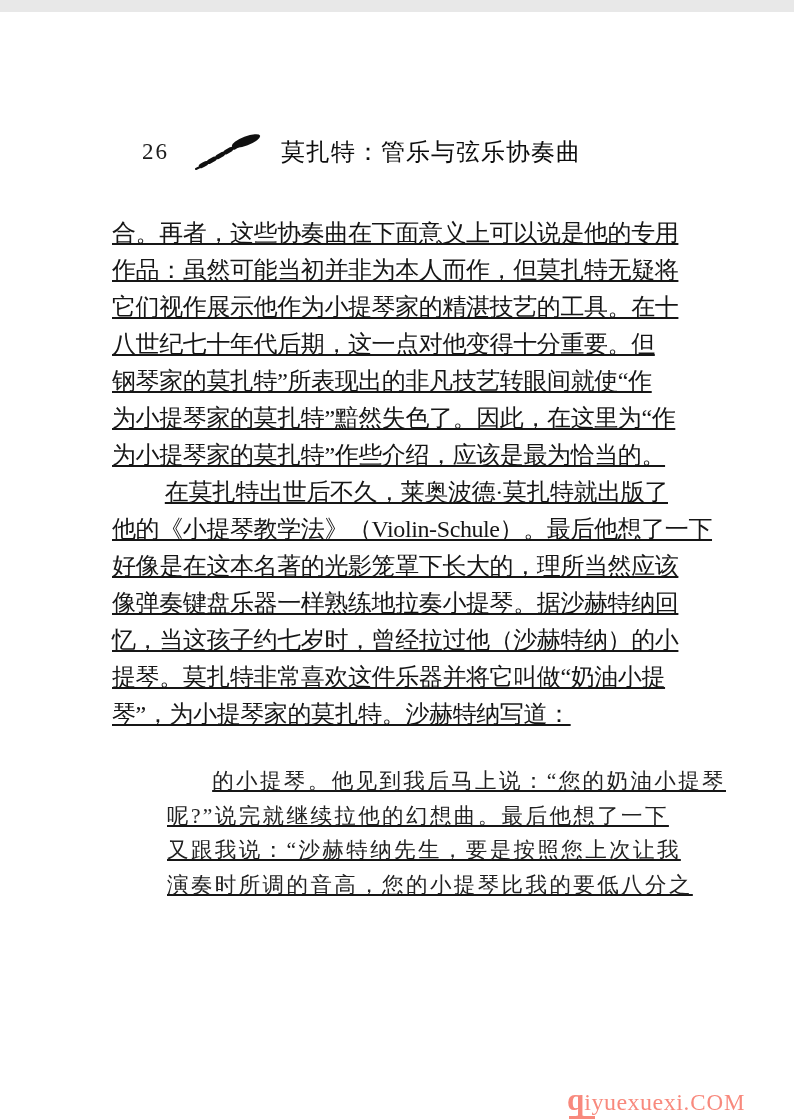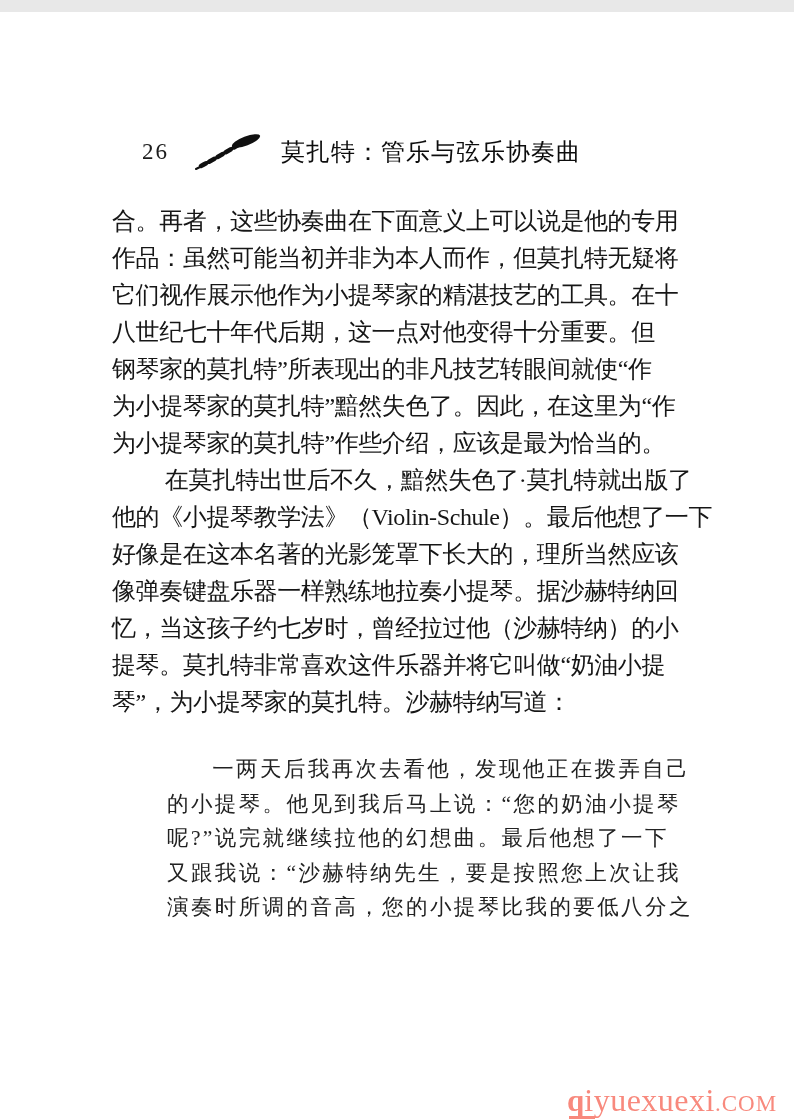--- a/index.html
+++ b/index.html
@@ -39,22 +39,23 @@
     font-weight: normal;
     font-size: 24px;
     letter-spacing: 1px;
     color: #0d0d0d;
   }
 
   
   .text-block {
     position: absolute;
     left: 112px;
-    top: 191px;
+    top: 203px;
     width: 576px;
+    text-decoration: underline;
   }
   .para {
     font-size: 24px;
     line-height: 37px;
     letter-spacing: -0.4px;
     white-space: nowrap;
   }
   .indent-first > .line:first-child { text-indent: 2.2em; }
 
   .quote {
@@ -76,21 +77,21 @@
     font-family: "Liberation Serif", "DejaVu Serif", serif;
     line-height: 30px;
     white-space: nowrap;
     user-select: none;
   }
   .watermark .wm-lead {
     font-size: 31px;
     font-weight: bold;
   }
   .watermark .wm-name {
-    font-size: 32px;
+    font-size: 24px;
     letter-spacing: 0.5px;
   }
   .watermark .wm-domain {
     font-size: 23px;
     letter-spacing: 1px;
   }
   .watermark .wm-underline {
     position: absolute;
     left: 2px;
     top: 31px;
@@ -120,30 +121,29 @@
     <div class="para">
         <div class="line">合。再者，这些协奏曲在下面意义上可以说是他的专用</div>
         <div class="line">作品：虽然可能当初并非为本人而作，但莫扎特无疑将</div>
         <div class="line">它们视作展示他作为小提琴家的精湛技艺的工具。在十</div>
         <div class="line">八世纪七十年代后期，这一点对他变得十分重要。但</div>
         <div class="line">钢琴家的莫扎特”所表现出的非凡技艺转眼间就使“作</div>
         <div class="line">为小提琴家的莫扎特”黯然失色了。因此，在这里为“作</div>
         <div class="line">为小提琴家的莫扎特”作些介绍，应该是最为恰当的。</div>
       </div>
     <div class="para indent-first">
-        <div class="line">在莫扎特出世后不久，黯然失色了·莫扎特就出版了</div>
+        <div class="line">在莫扎特出世后不久，莱奥波德·莫扎特就出版了</div>
         <div class="line">他的《小提琴教学法》（Violin-Schule）。最后他想了一下</div>
         <div class="line">好像是在这本名著的光影笼罩下长大的，理所当然应该</div>
         <div class="line">像弹奏键盘乐器一样熟练地拉奏小提琴。据沙赫特纳回</div>
         <div class="line">忆，当这孩子约七岁时，曾经拉过他（沙赫特纳）的小</div>
         <div class="line">提琴。莫扎特非常喜欢这件乐器并将它叫做“奶油小提</div>
         <div class="line">琴”，为小提琴家的莫扎特。沙赫特纳写道：</div>
       </div>
     <blockquote class="quote">
-        <div class="line">一两天后我再次去看他，发现他正在拨弄自己</div>
         <div class="line">的小提琴。他见到我后马上说：“您的奶油小提琴</div>
         <div class="line">呢?”说完就继续拉他的幻想曲。最后他想了一下</div>
         <div class="line">又跟我说：“沙赫特纳先生，要是按照您上次让我</div>
         <div class="line">演奏时所调的音高，您的小提琴比我的要低八分之</div>
       </blockquote>
   </div>
 
   <div class="watermark" style="color: rgb(248, 137, 125);">
     <span class="wm-lead">q</span><span class="wm-name">iyuexuexi</span><span class="wm-domain">.COM</span>
     <span class="wm-underline" style="background: rgb(248, 137, 125);"></span>

